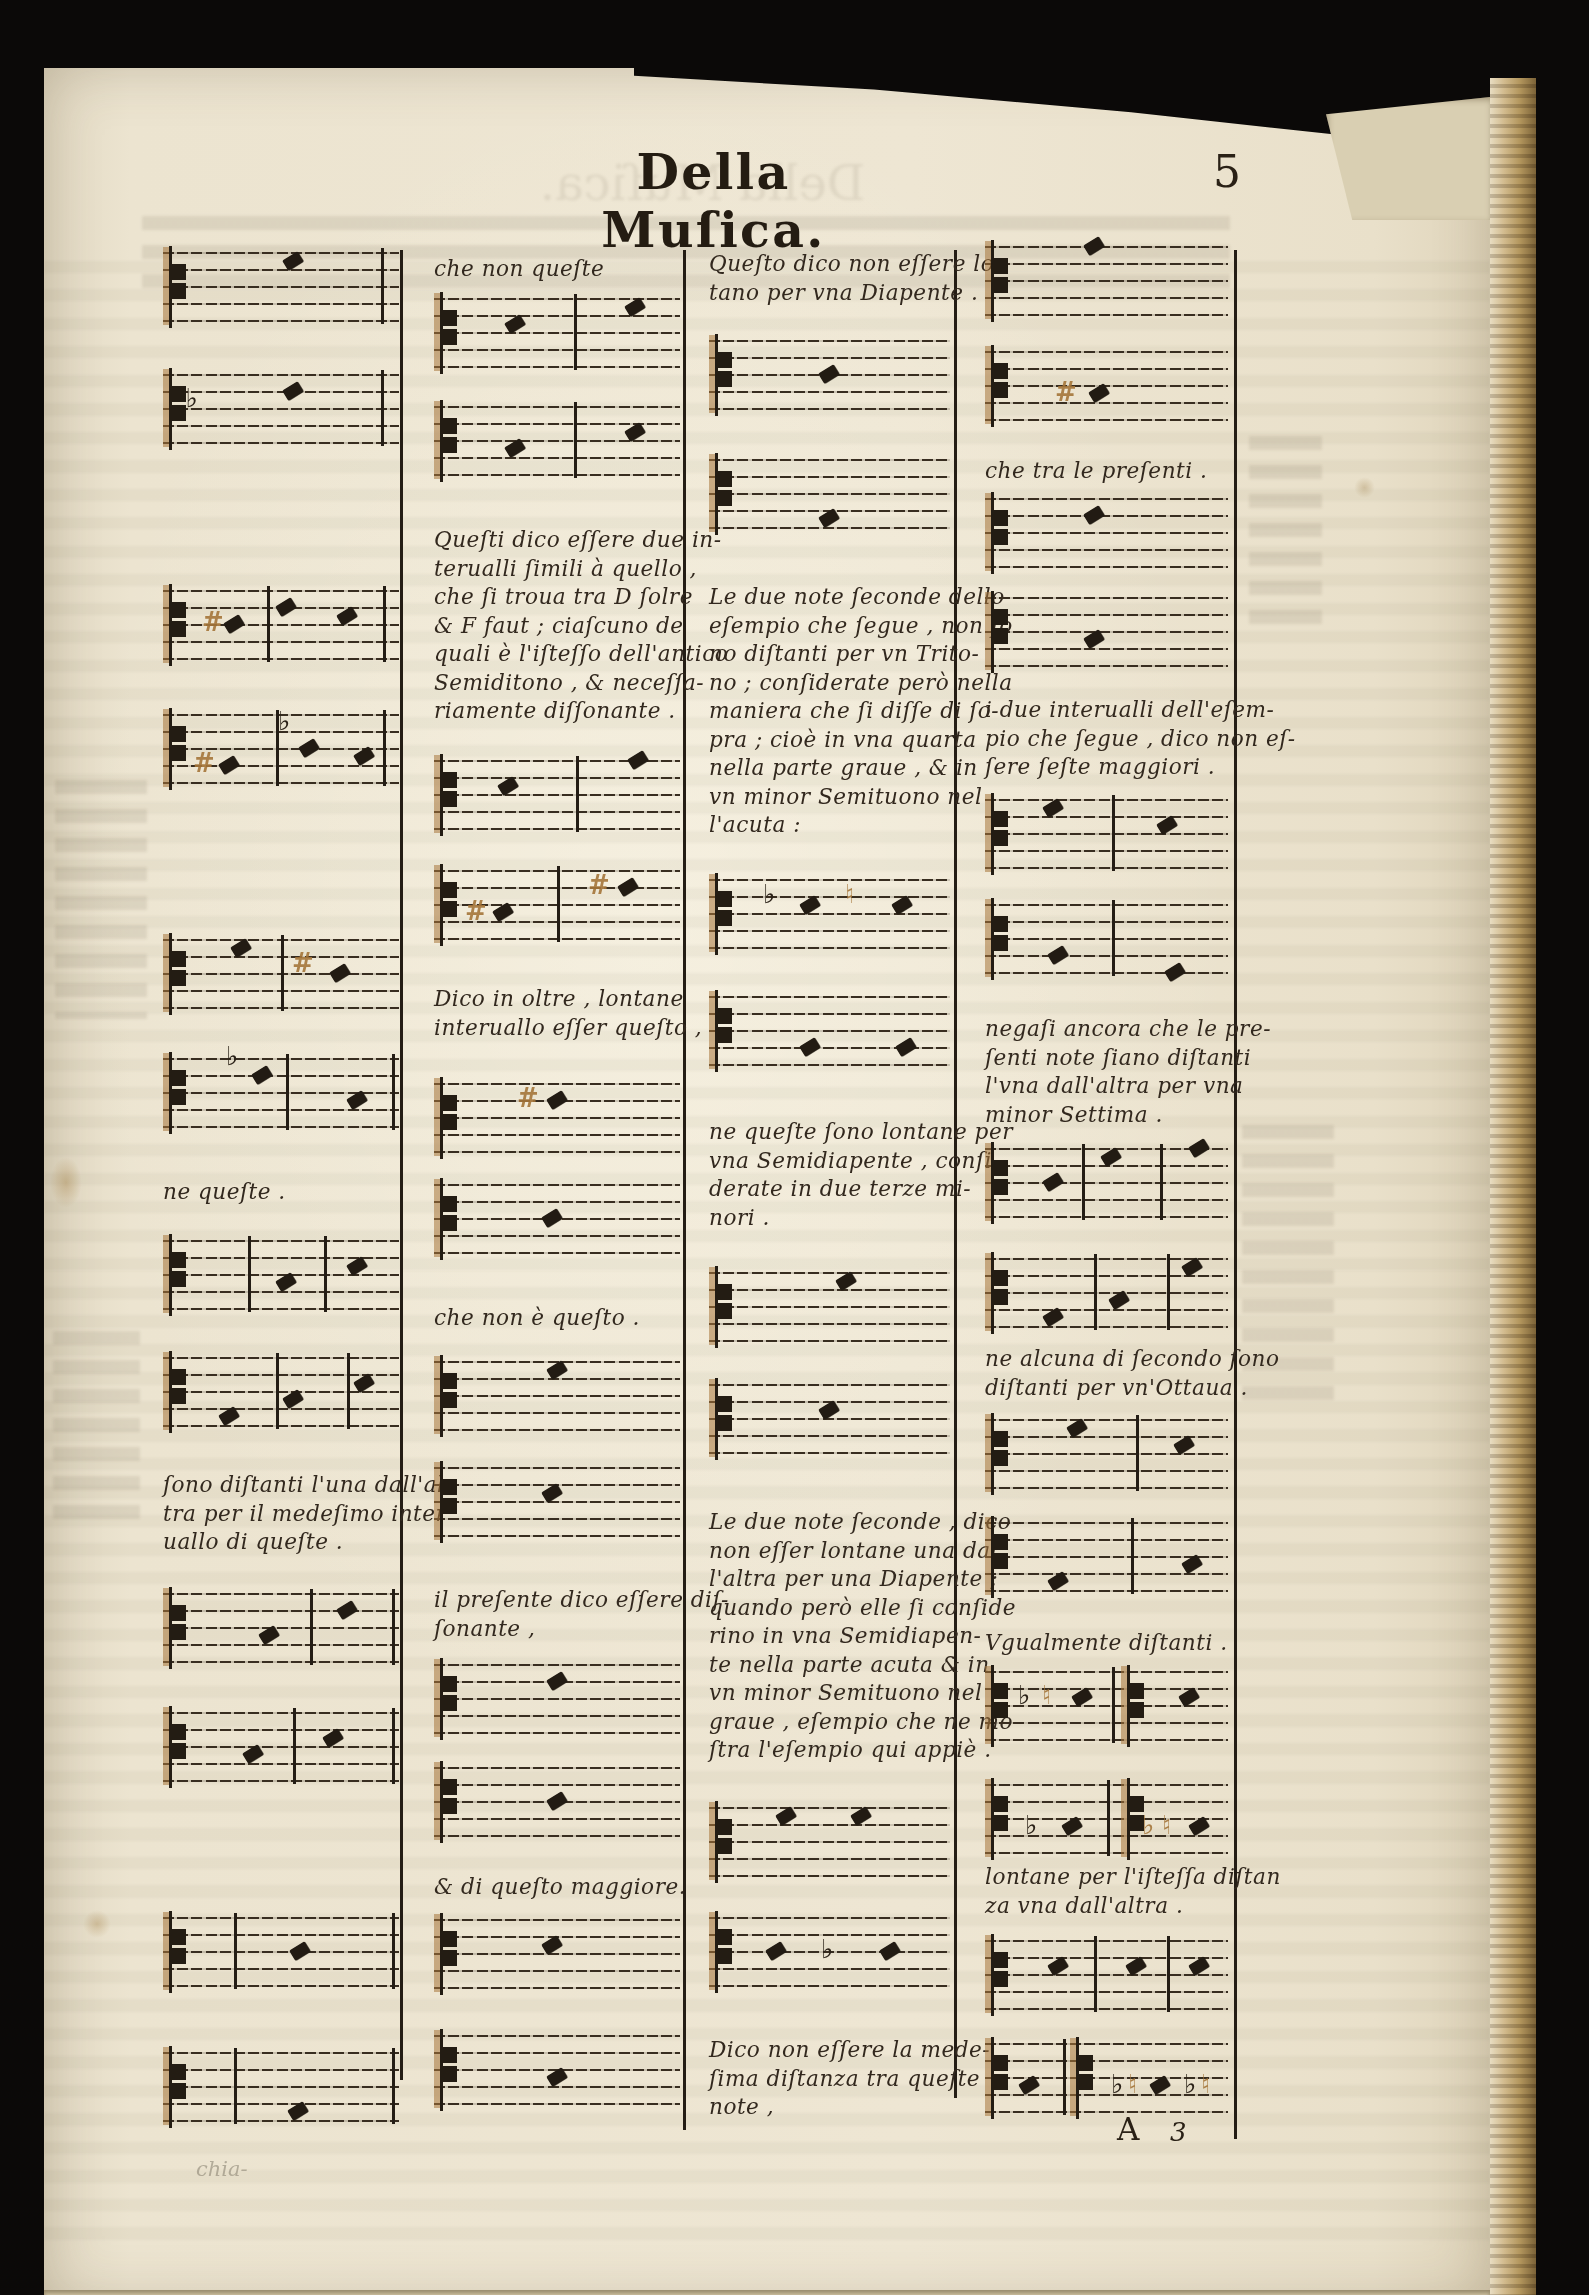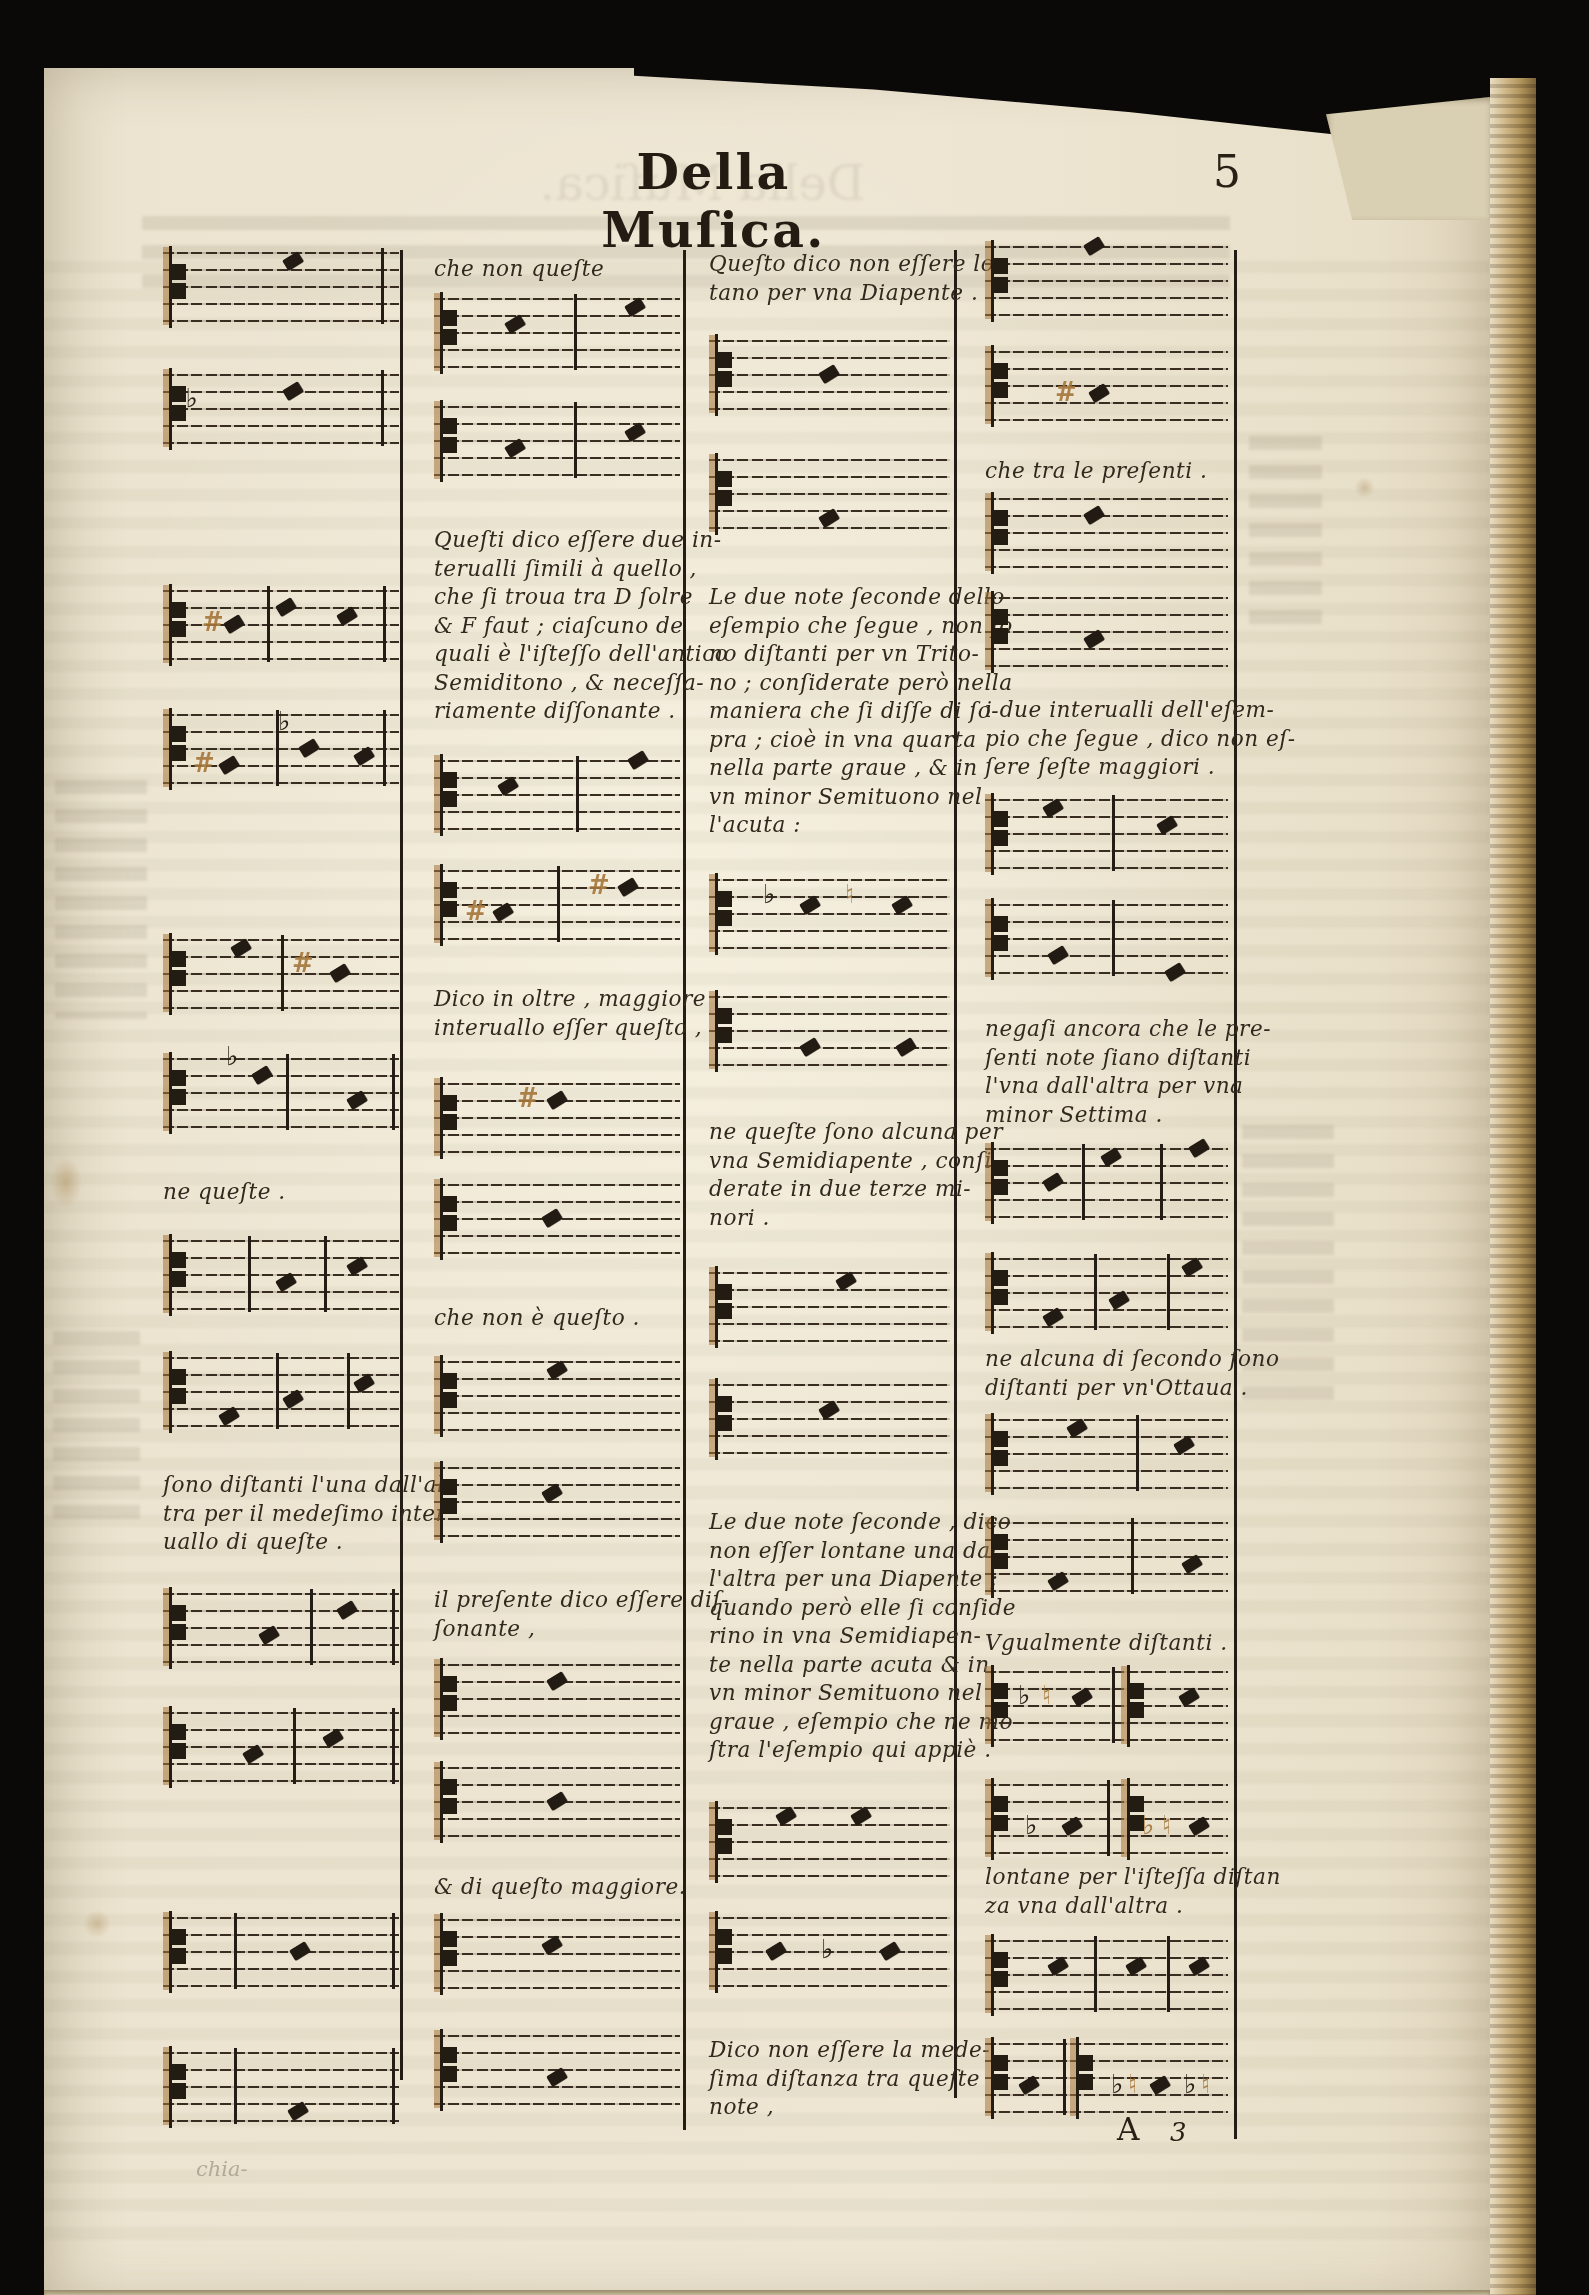--- a/index.html
+++ b/index.html
@@ -378,21 +378,21 @@
           <i class="k1"></i>
           <i class="k2"></i>
         </div>
         <div class="bar" style="left: 123px;"></div>
         <span class="acc tan" style="left: 31px; top: 27px;">#</span>
         <span class="acc tan" style="left: 154px; top: 1.4px;">#</span>
         <div class="note" style="left: 60px; top: 36px;"></div>
         <div class="note" style="left: 185px; top: 11px;"></div>
       </div>
       <div class="tblock" style="left: 434px; top: 985px;">
-        <div class="tline">Dico in oltre , maggiore</div>
+        <div class="tline">Dico in oltre , lontane</div>
         <div class="tline">interuallo eſſer queſto ,</div>
       </div>
       <div class="staff" style="left: 434px; top: 1083px; width: 246px;">
         <div class="sline" style="top: 0px;"></div>
         <div class="sline" style="top: 17px;"></div>
         <div class="sline" style="top: 34px;"></div>
         <div class="sline" style="top: 51px;"></div>
         <div class="sline" style="top: 68px;"></div>
         <div class="clef" style="left: 0px;">
           <i class="ct"></i>
@@ -580,21 +580,21 @@
         <div class="clef" style="left: 0px;">
           <i class="ct"></i>
           <i class="cb"></i>
           <i class="k1"></i>
           <i class="k2"></i>
         </div>
         <div class="note" style="left: 92px; top: 45px;"></div>
         <div class="note" style="left: 188px; top: 45px;"></div>
       </div>
       <div class="tblock" style="left: 709px; top: 1118px;">
-        <div class="tline">ne queſte ſono alcuna per</div>
+        <div class="tline">ne queſte ſono lontane per</div>
         <div class="tline">vna Semidiapente , conſi-</div>
         <div class="tline">derate in due terze mi-</div>
         <div class="tline">nori .</div>
       </div>
       <div class="staff" style="left: 709px; top: 1272px; width: 241px;">
         <div class="sline" style="top: 0px;"></div>
         <div class="sline" style="top: 17px;"></div>
         <div class="sline" style="top: 34px;"></div>
         <div class="sline" style="top: 51px;"></div>
         <div class="sline" style="top: 68px;"></div>

